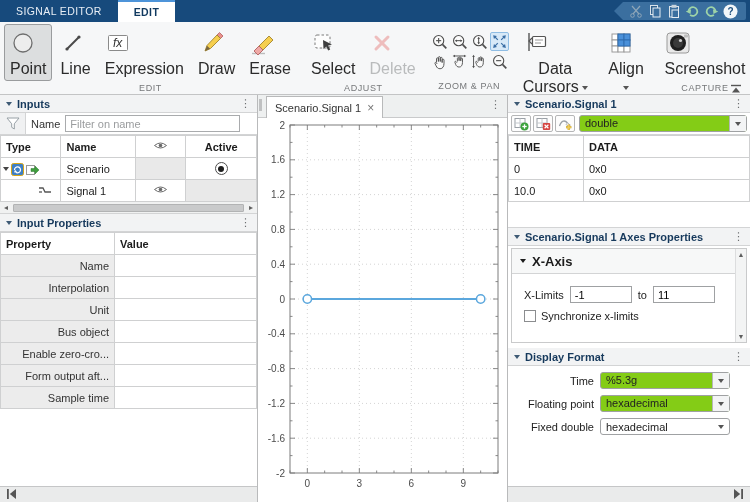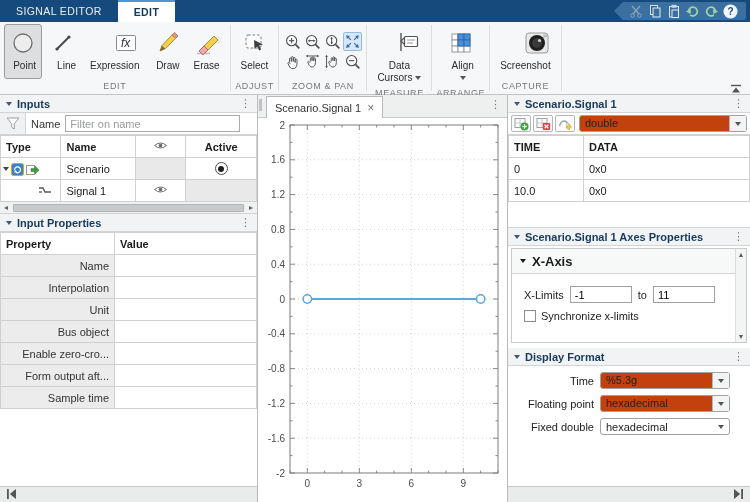--- a/index.html
+++ b/index.html
@@ -13,22 +13,22 @@
   .tab-top.active { background:#fff; color:#10395f; border-top:2px solid #4d94d9; font-weight:bold; }
   .qat { position:absolute; right:4px; top:2px; height:18px; background:#3b6f9f; display:flex; align-items:center; padding:0 6px 0 12px; clip-path:polygon(0 50%, 9px 0, 100% 0, 100% 100%, 9px 100%); border-radius:2px; }
   .qat .qbtn { width:17px; height:16px; display:flex; align-items:center; justify-content:center; margin:0 1px; }
 
   
   .ribbon { position:absolute; left:0; top:22px; width:750px; height:73px; background:#f6f7f8; border-bottom:1px solid #c3c4c5; display:flex; }
   .rsec { display:flex; flex-direction:column; align-items:center; padding:2px 4px 0 4px; }
   .rsep { width:1px; background:#dcddde; margin:3px 0; }
   .rbtns { flex:1; display:flex; align-items:stretch; gap:2px; }
   .rlabel { font-size:9px; color:#76787a; letter-spacing:.6px; padding:2px 0 3px; }
-  .bigbtn { display:flex; flex-direction:column; align-items:flex-end; justify-content:flex-start; gap:2px; padding:5px 5px 2px; border:1px solid transparent; border-radius:3px; min-width:32px; }
-  .bigbtn .blabel { font-size:10px; color:#2b2b2b; white-space:nowrap; line-height:1.15; text-align:center; }
+  .bigbtn { display:flex; flex-direction:column; align-items:flex-start; justify-content:flex-start; gap:2px; padding:5px 5px 2px; border:1px solid transparent; border-radius:3px; min-width:32px; }
+  .bigbtn .blabel { font-size:16px; color:#2b2b2b; white-space:nowrap; line-height:1.15; text-align:center; }
   .bigbtn.selected { background:#dcdedf; border-color:#9a9c9e; }
   .bigbtn.disabled .blabel { color:#b9bbbc; }
   .caret { display:inline-block; width:0; height:0; border-left:3.5px solid transparent; border-right:3.5px solid transparent; border-top:4px solid #555; vertical-align:middle; margin-left:3px; }
   .zoomgrid { display:grid; grid-template-columns:repeat(4,19px); grid-template-rows:19px 19px; gap:1px; margin-top:8px; }
   .mini { display:flex; align-items:center; justify-content:center; border:1px solid transparent; border-radius:2px; }
   .mini.selected { background:#d7e9f8; border-color:#8fbde4; }
   .ribbon-collapse { position:absolute; right:8px; top:62px; }
 
   
   .main { position:absolute; left:0; top:95px; width:750px; height:407px; }
@@ -70,21 +70,21 @@
   
   .tabbar { height:23px; background:#eef0f0; border-bottom:1px solid #c9cacb; display:flex; align-items:flex-end; padding-left:8px; position:relative; }
   .doctab { height:22px; background:#fff; border:1px solid #b8b9ba; border-bottom:none; display:flex; align-items:center; gap:6px; padding:0 8px; font-size:11px; color:#333; margin-bottom:-1px; }
   .doctab .close { color:#777; font-size:12px; cursor:pointer; }
   .tabbar .dots { position:absolute; right:6px; top:4px; }
   .grip { position:absolute; left:1px; top:4px; width:3px; height:12px; background:#c0c1c2; }
 
   
   .sigtoolbar { height:22px; display:flex; align-items:center; gap:2px; padding:2px 3px; border-bottom:1px solid #d3d4d5; }
   .sqbtn { width:20px; height:17px; border:1px solid #b5b6b7; border-radius:2px; background:#fdfdfd; display:flex; align-items:center; justify-content:center; }
-  .combo { display:flex; border:1px solid #9fa1a3; border-radius:3px; background:#c2410c; height:17px; align-items:stretch; }
+  .combo { display:flex; border:1px solid #9fa1a3; border-radius:3px; background:#84cc16; height:17px; align-items:stretch; }
   .combo .cval { flex:1; padding:1px 5px; color:#222; overflow:hidden; white-space:nowrap; }
   .combo .cbtn { width:17px; background:#f3f4f5; border-left:1px solid #b5b6b7; display:flex; align-items:center; justify-content:center; }
   .ddown { display:flex; border:1px solid #9fa1a3; border-radius:3px; background:#fff; height:17px; align-items:center; }
   .ddown .cval { flex:1; padding:1px 5px; }
   .ddown .arr { width:16px; display:flex; justify-content:center; }
 
   .groupbox { margin:2px 3px; border:1px solid #c9cacb; position:relative; height:95px; background:#fff; }
   .xaxisbar { height:25px; border-bottom:1px solid #d3d4d5; background:#f7f8f8; display:flex; align-items:center; gap:6px; padding:0 8px; font-weight:bold; color:#1c1c1c; font-size:13px; }
   .limrow { display:flex; align-items:center; gap:6px; margin:12px 0 0 12px; }
   .limrow input { width:62px; height:17px; border:1px solid #9fa1a3; font:11px "Liberation Sans",sans-serif; padding:0 4px; }
@@ -202,20 +202,27 @@
     <div class="rsep"></div>
 
     <div class="rsec">
       <div class="rbtns">
         <div class="bigbtn">
           <span><svg width="26" height="26" viewBox="0 0 26 26">
                 <rect x="4" y="5" width="15" height="13" rx="2" fill="#fdfdfd" stroke="#7b7b7b" stroke-dasharray="2.5 2"></rect>
                 <polygon points="12,10 21,14.5 17.2,15.5 19.2,19.6 17.2,20.6 15.2,16.4 12.5,19" fill="#3f3f3f"></polygon>
               </svg></span>
           <span class="blabel">Select</span>
+        </div>
+        <div class="bigbtn disabled">
+          <span><svg width="26" height="26" viewBox="0 0 26 26">
+                <line x1="7" y1="7" x2="19" y2="19" stroke="#eebdbd" stroke-width="3" stroke-linecap="round"></line>
+                <line x1="19" y1="7" x2="7" y2="19" stroke="#eebdbd" stroke-width="3" stroke-linecap="round"></line>
+              </svg></span>
+          <span class="blabel">Delete</span>
         </div>
       </div>
       <div class="rlabel">ADJUST</div>
     </div>
 
     <div class="rsep"></div>
 
     <div class="rsec">
       <div class="zoomgrid">
         <span class="mini">

